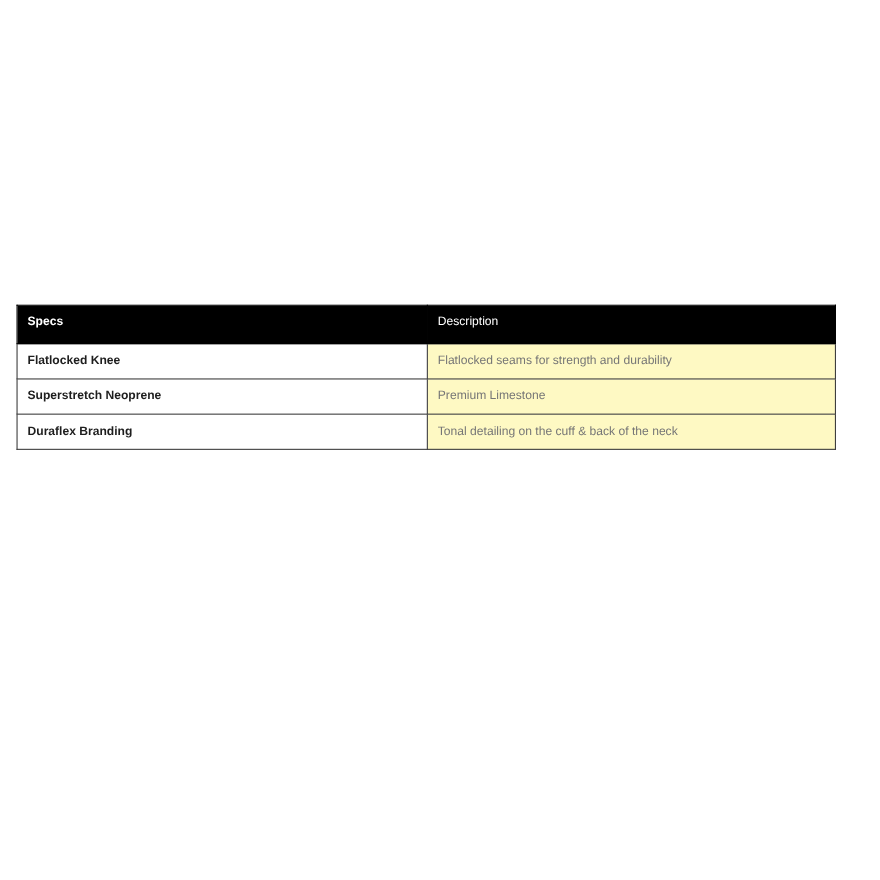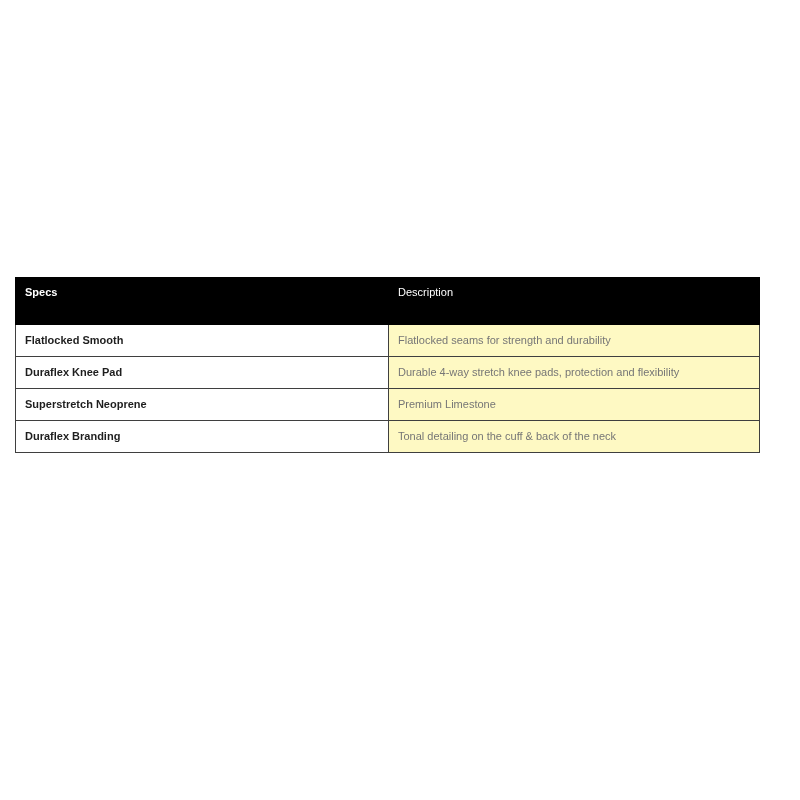--- a/index.html
+++ b/index.html
@@ -32,21 +32,21 @@
     font-size: 11px;
     line-height: 19px;
     text-align: left;
     vertical-align: middle;
   }
   thead th {
     background: #000000;
     color: #ffffff;
     border-color: #000000;
     padding-top: 5px;
-    padding-bottom: 22px;
+    padding-bottom: 10px;
   }
   th.th-specs { font-weight: 700; }
   th.th-desc  { font-weight: 400; }
   td.spec {
     color: #1e1e1e;
     font-weight: 700;
     background: #ffffff;
   }
   td.desc {
     color: #767676;
@@ -64,26 +64,22 @@
       <col class="c2">
     </colgroup>
     <thead>
       <tr>
         <th class="th-specs">Specs</th>
         <th class="th-desc">Description</th>
       </tr>
     </thead>
     <tbody>
       <tr>
-        <td class="spec">Flatlocked Smooth</td>
+        <td class="spec">Flatlocked Knee</td>
         <td class="desc">Flatlocked seams for strength and durability</td>
-      </tr>
-      <tr>
-        <td class="spec">Duraflex Knee Pad</td>
-        <td class="desc">Durable 4-way stretch knee pads, protection and flexibility</td>
       </tr>
       <tr>
         <td class="spec">Superstretch Neoprene</td>
         <td class="desc">Premium Limestone</td>
       </tr>
       <tr>
         <td class="spec">Duraflex Branding</td>
         <td class="desc">Tonal detailing on the cuff &amp; back of the neck</td>
       </tr>
     </tbody>

